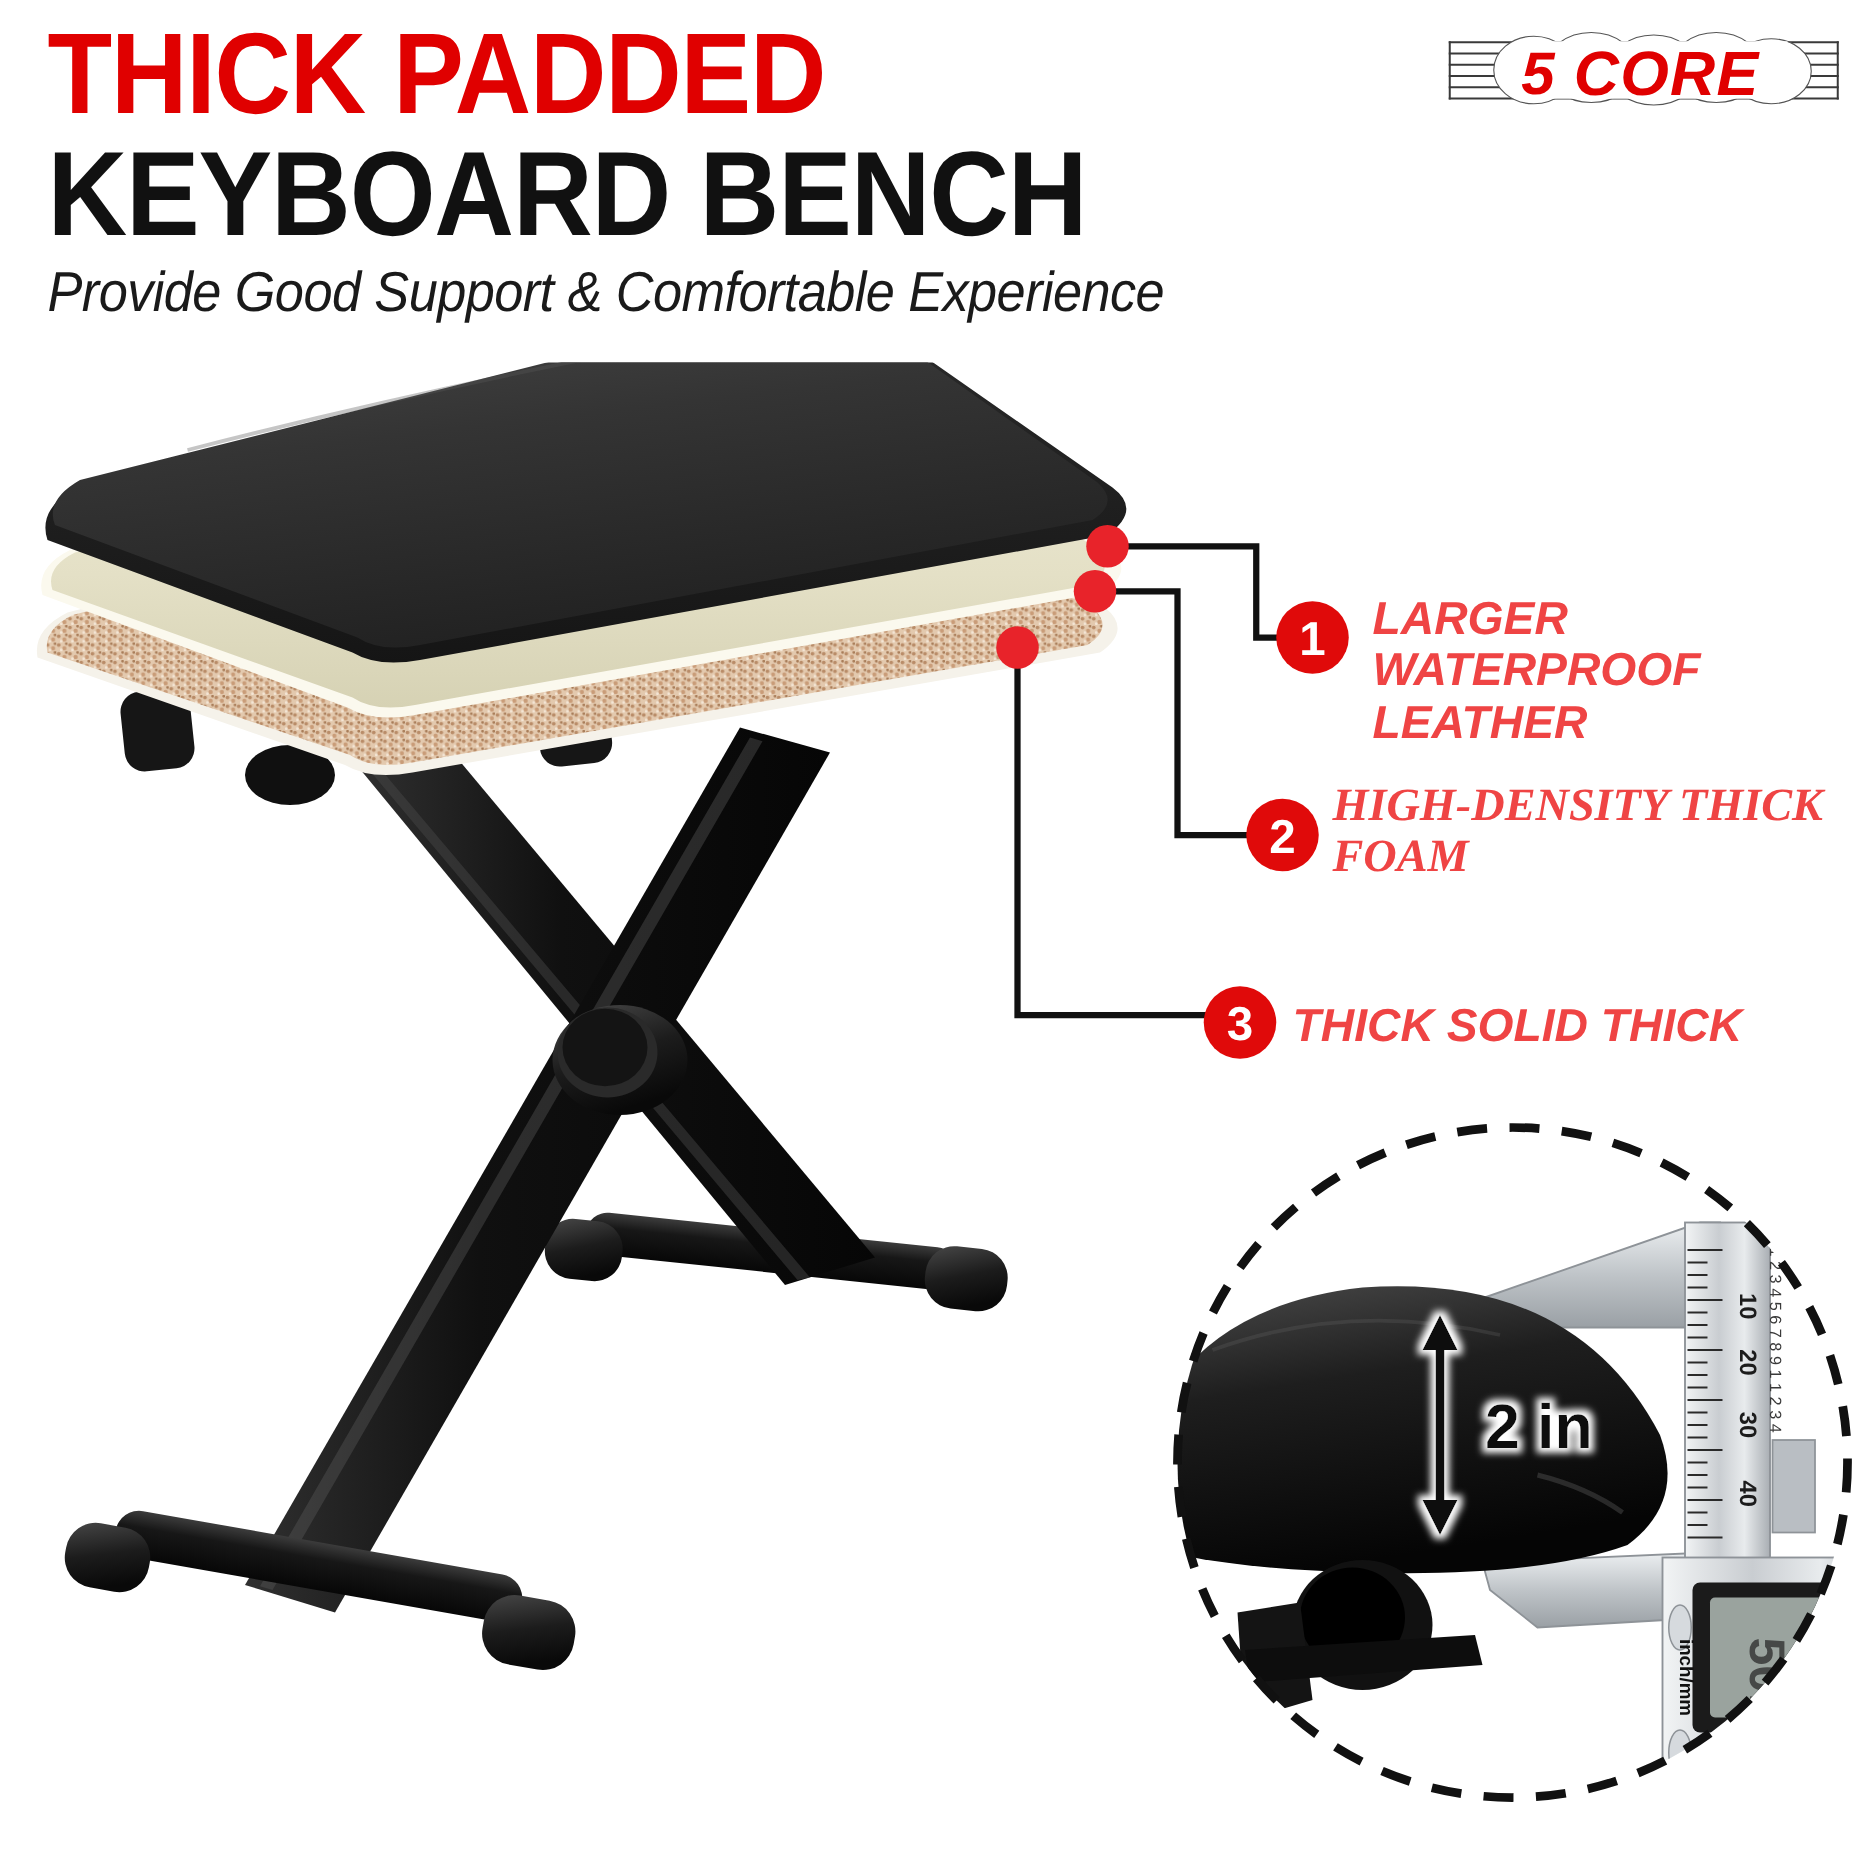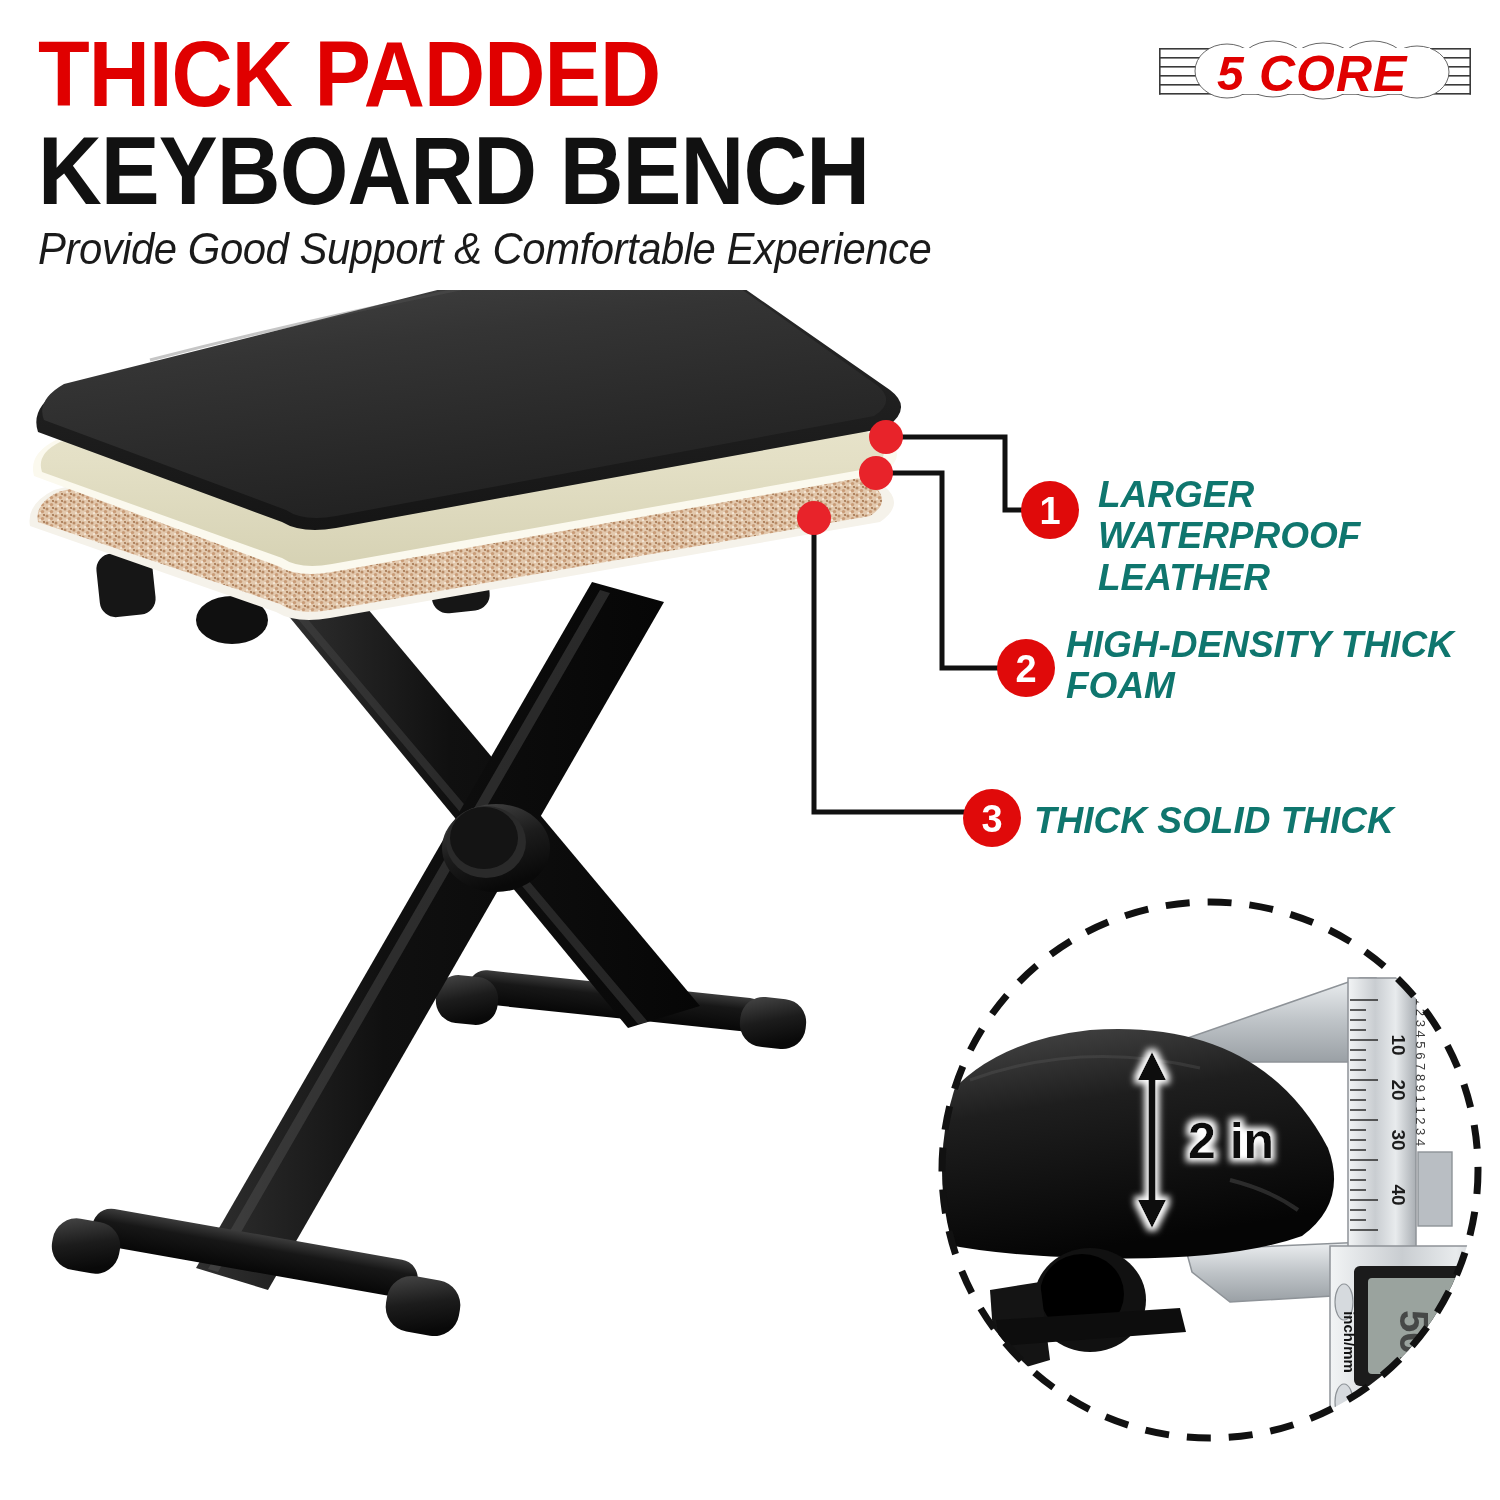--- a/index.html
+++ b/index.html
@@ -4,21 +4,21 @@
 <style>
   * { margin:0; padding:0; box-sizing:border-box; }
   html,body { width:1500px; height:1500px; background:#ffffff; }
   body {
     font-family:"Liberation Sans", sans-serif;
     position:relative;
     overflow:hidden;
   }
 
   
-  .header { position:absolute; left:0; top:0; width:1500px; height:280px;margin-top:15px; }
+  .header { position:absolute; left:0; top:0; width:1500px; height:280px; }
 
   .title-main {
     position:absolute; left:38px; top:16px;
     font-size:92px; line-height:0.95;
     font-weight:bold; color:#E00000;
     letter-spacing:-1px;
     transform:scaleX(0.92); transform-origin:left top;
     white-space:nowrap;
   }
   .title-sub {
@@ -47,25 +47,25 @@
 
   
   .callouts { position:absolute; left:0; top:0; width:1500px; height:1500px;
               pointer-events:none; }
   .callouts svg { width:100%; height:100%; display:block; }
 
   .callout-label {
     position:absolute;
     font-size:37px; line-height:1.12;
     font-weight:bold; font-style:italic;
-    color:#0f766e; letter-spacing:0px;
+    color:#ef4444; letter-spacing:0px;
     white-space:pre-line;
   }
   #callout-label-1 { left:1098px; top:474px; }
-  #callout-label-2 { left:1066px; top:624px; }
+  #callout-label-2 { left:1066px; top:624px;font-family:Liberation Serif, serif; }
   #callout-label-3 { left:1034px; top:800px; }
 
   
   .inset { position:absolute; left:930px; top:890px; width:560px; height:560px; }
   .inset svg { width:100%; height:100%; display:block; }
 </style>
 </head>
 <body>
 
 <div class="header">

